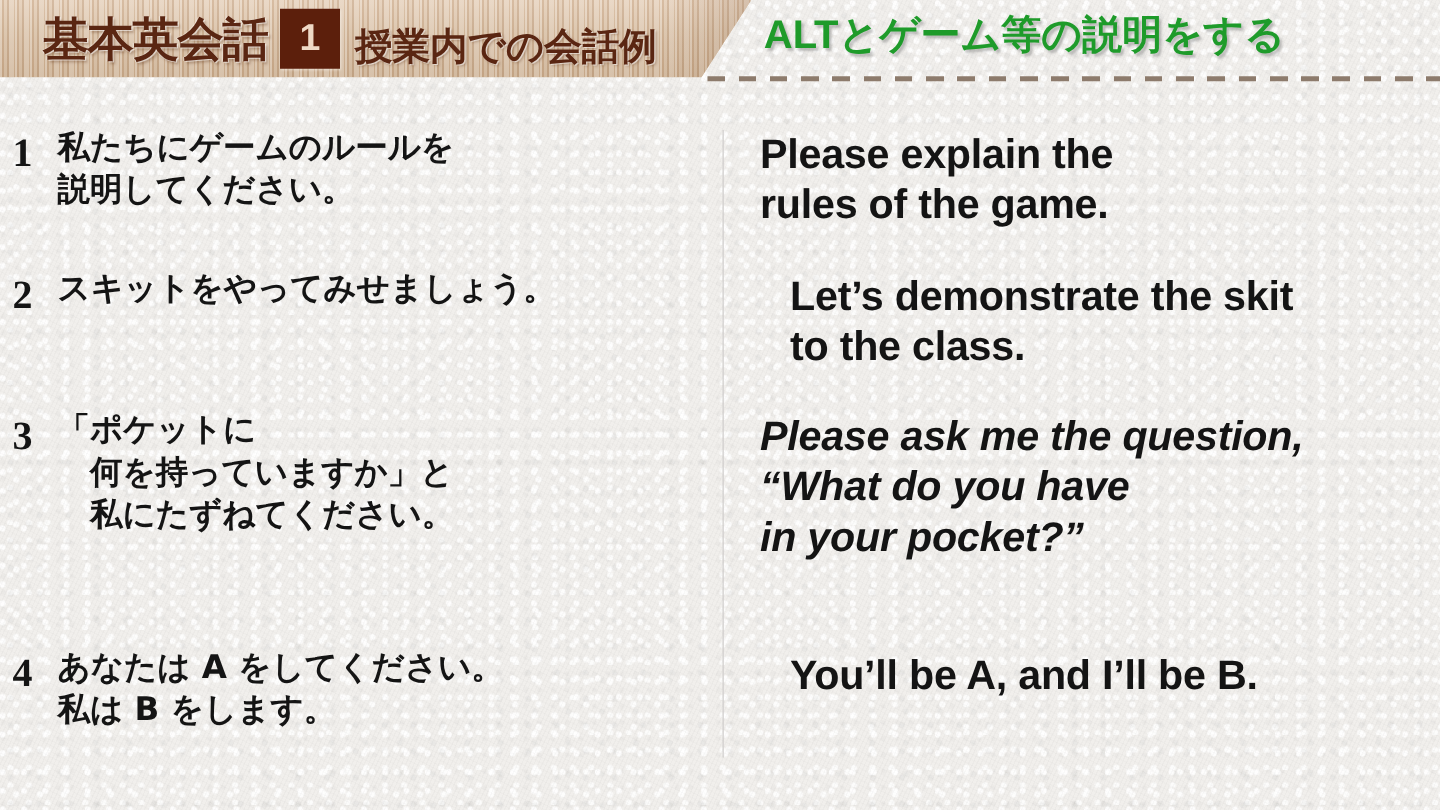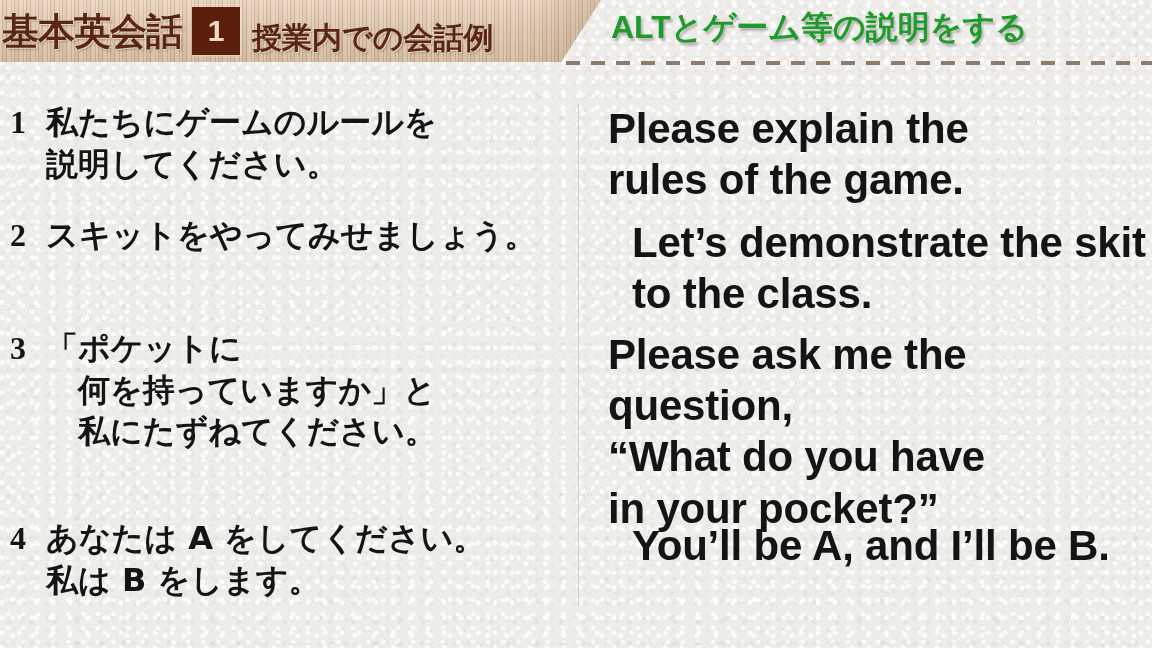--- a/index.html
+++ b/index.html
@@ -61,20 +61,21 @@
     font-weight:bold;
     font-size:37px;
     letter-spacing:-1px;
     color:#5a2612;
     text-shadow:
        1px 1px 0 rgba(255,255,255,.55),
       -1px 0px 0 rgba(255,255,255,.35),
        2px 2px 2px rgba(90,45,20,.30);
     white-space:nowrap;
     line-height:1;
+    padding-left:32px;
   }
   #lesson-badge{
     width:48px;height:48px;margin:0 12px 0 10px;
     background:#5c1f0c;
     display:flex;align-items:center;justify-content:center;
     box-shadow:1px 1px 2px rgba(255,255,255,.45);
     flex:0 0 auto;
   }
   #lesson-badge span{
     color:#efd9c6;font-weight:bold;font-size:30px;line-height:1;
@@ -119,27 +120,27 @@
     position:absolute;left:10px;
     display:flex;align-items:flex-start;
     color:#141414;
   }
   .ja-num{
     font-size:32px;font-weight:bold;line-height:1.30;
     width:36px;flex:0 0 auto;text-align:left;
     font-family:"Liberation Serif", serif;
   }
   .ja-text{
-    font-size:32px;font-weight:bold;line-height:1.30;
+    font-size:26px;font-weight:bold;line-height:1.30;
     white-space:pre-line;letter-spacing:0px;
     font-family:"DejaVu Sans", sans-serif;
   }
   .en-cell{
     position:absolute;
-    font-size:42px;font-weight:bold;line-height:1.22;
+    font-size:33px;font-weight:bold;line-height:1.22;
     color:#141414;white-space:pre-line;letter-spacing:-.2px;
     font-family:"Liberation Sans", sans-serif;
   }
 </style>
 </head>
 <body>
 
 <div id="slide">
   <div id="grain"></div>
 
@@ -180,21 +181,21 @@
 to the class.</div>
     </div>
 
     <div class="row">
       <div class="ja-cell" style="top:328px;">
         <div class="ja-num">3</div>
         <div class="ja-text">「ポケットに
 　何を持っていますか」と
 　私にたずねてください。</div>
       </div>
-      <div class="en-cell" style="left:608px;top:329px;">Please ask me the question,
+      <div class="en-cell" style="left:608px;top:329px;font-style:italic;">Please ask me the question,
 “What do you have
  in your pocket?”</div>
     </div>
 
     <div class="row">
       <div class="ja-cell" style="top:518px;">
         <div class="ja-num">4</div>
         <div class="ja-text">あなたは A をしてください。
 私は B をします。</div>
       </div>

